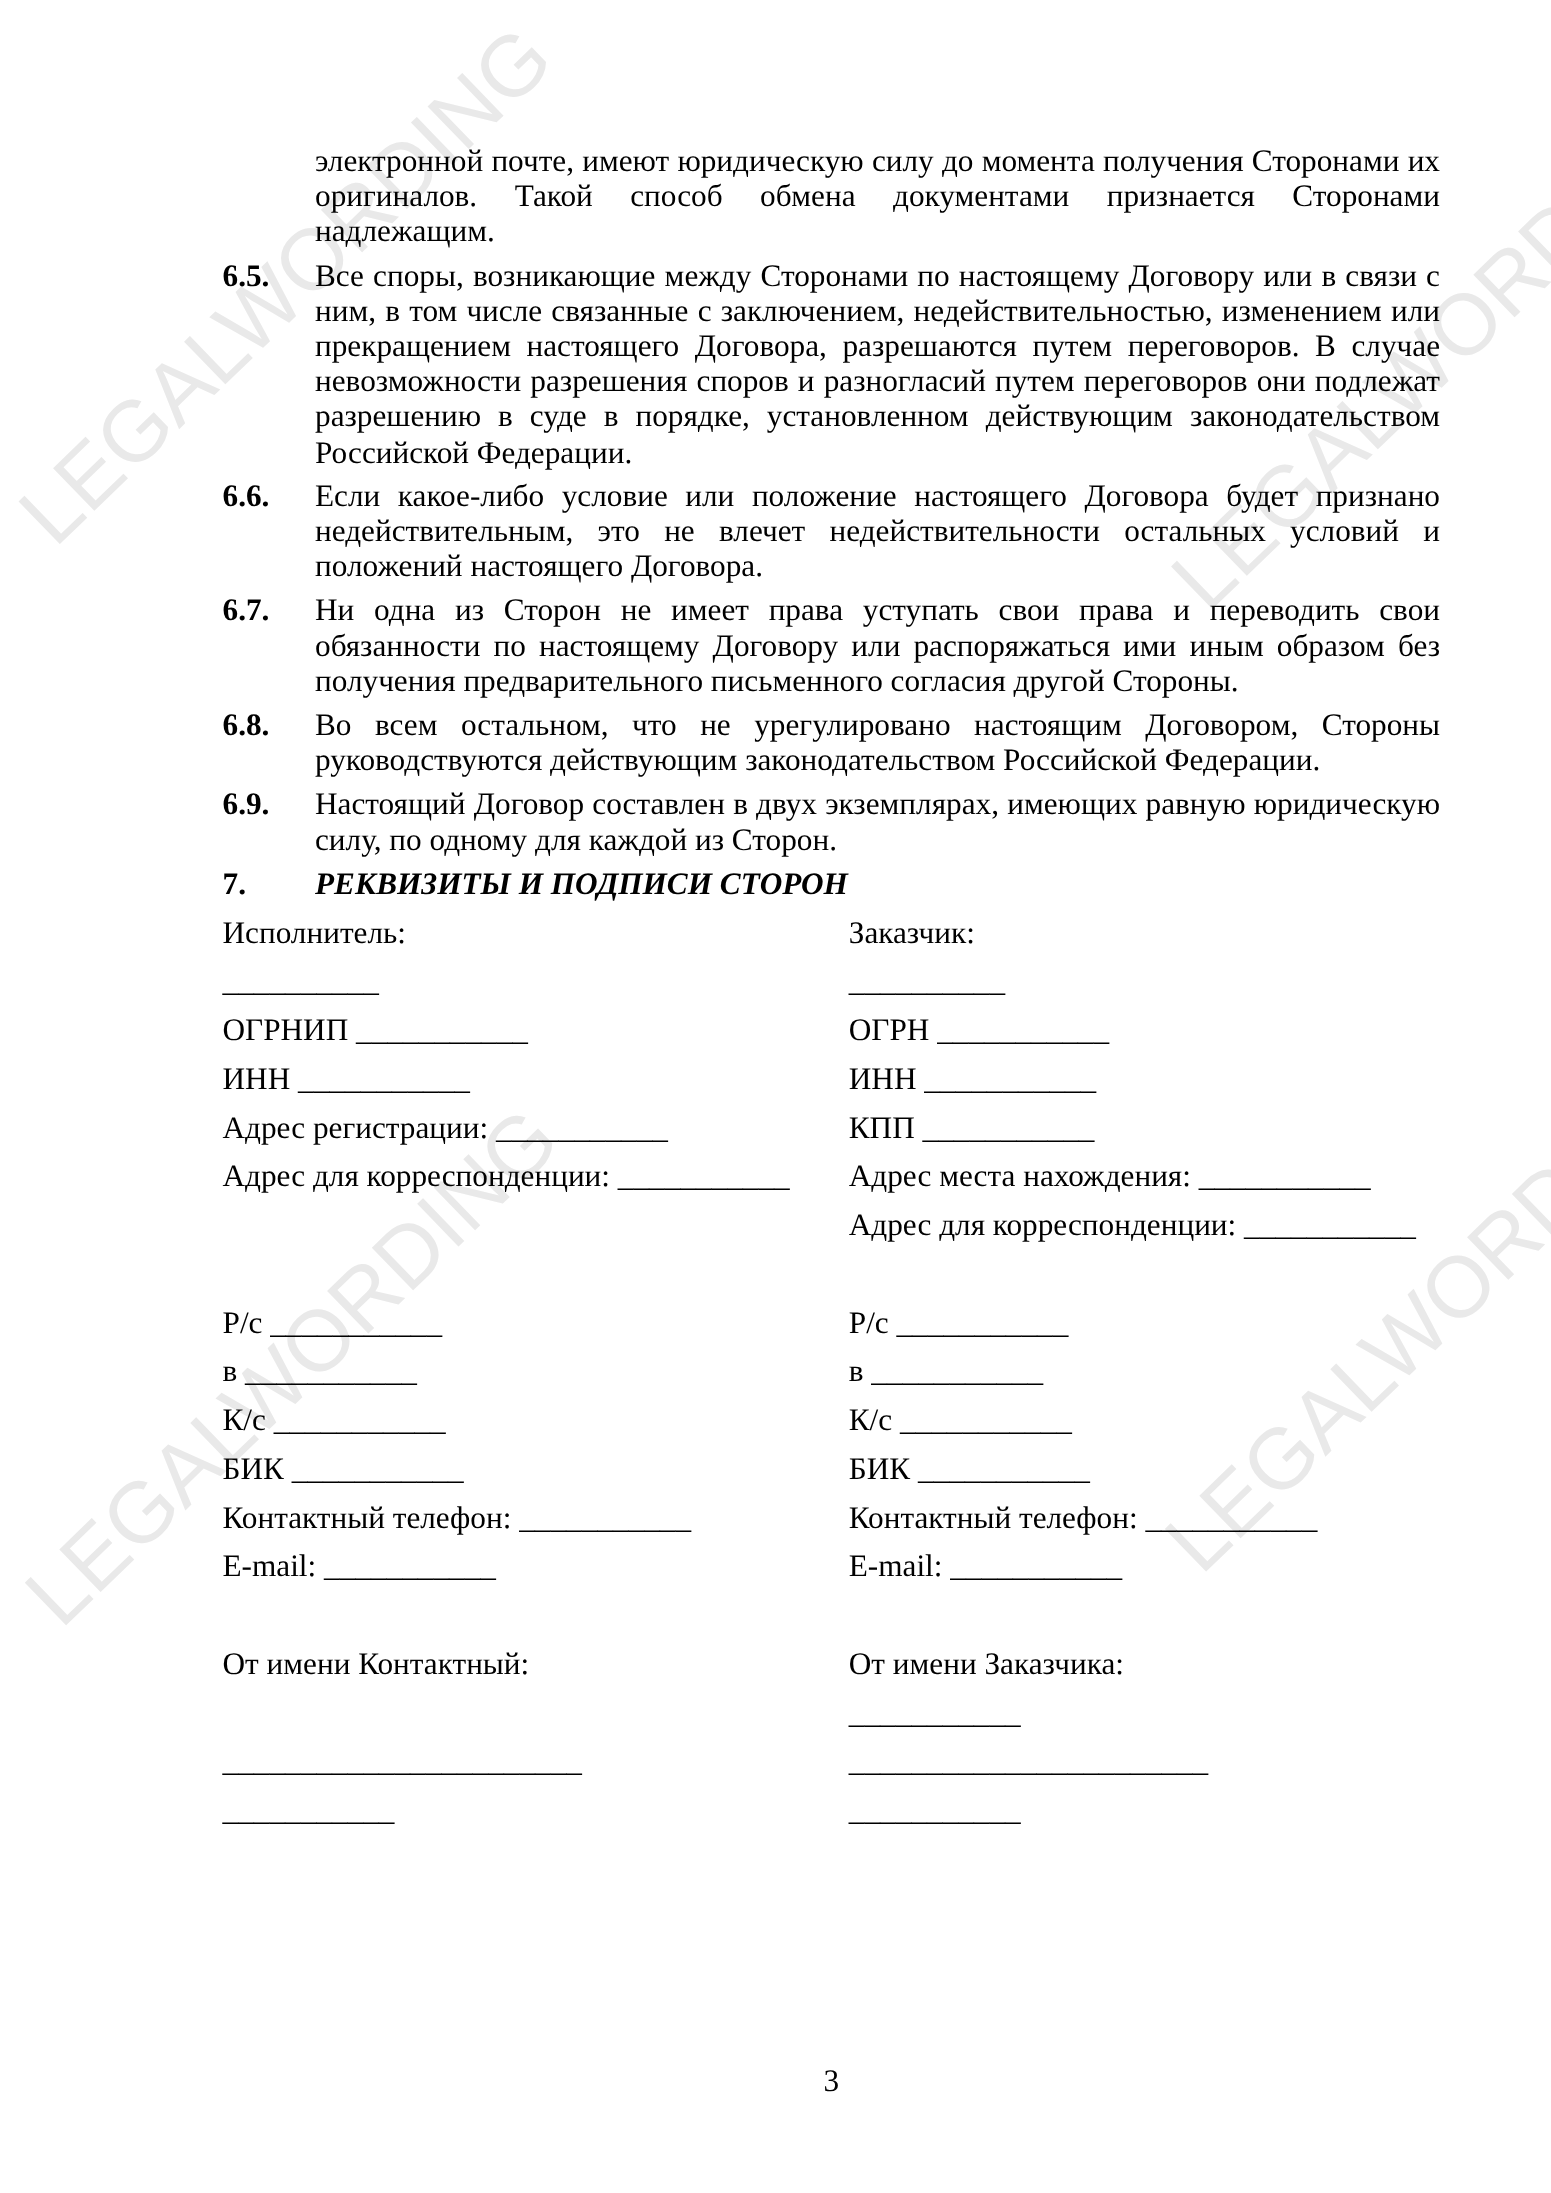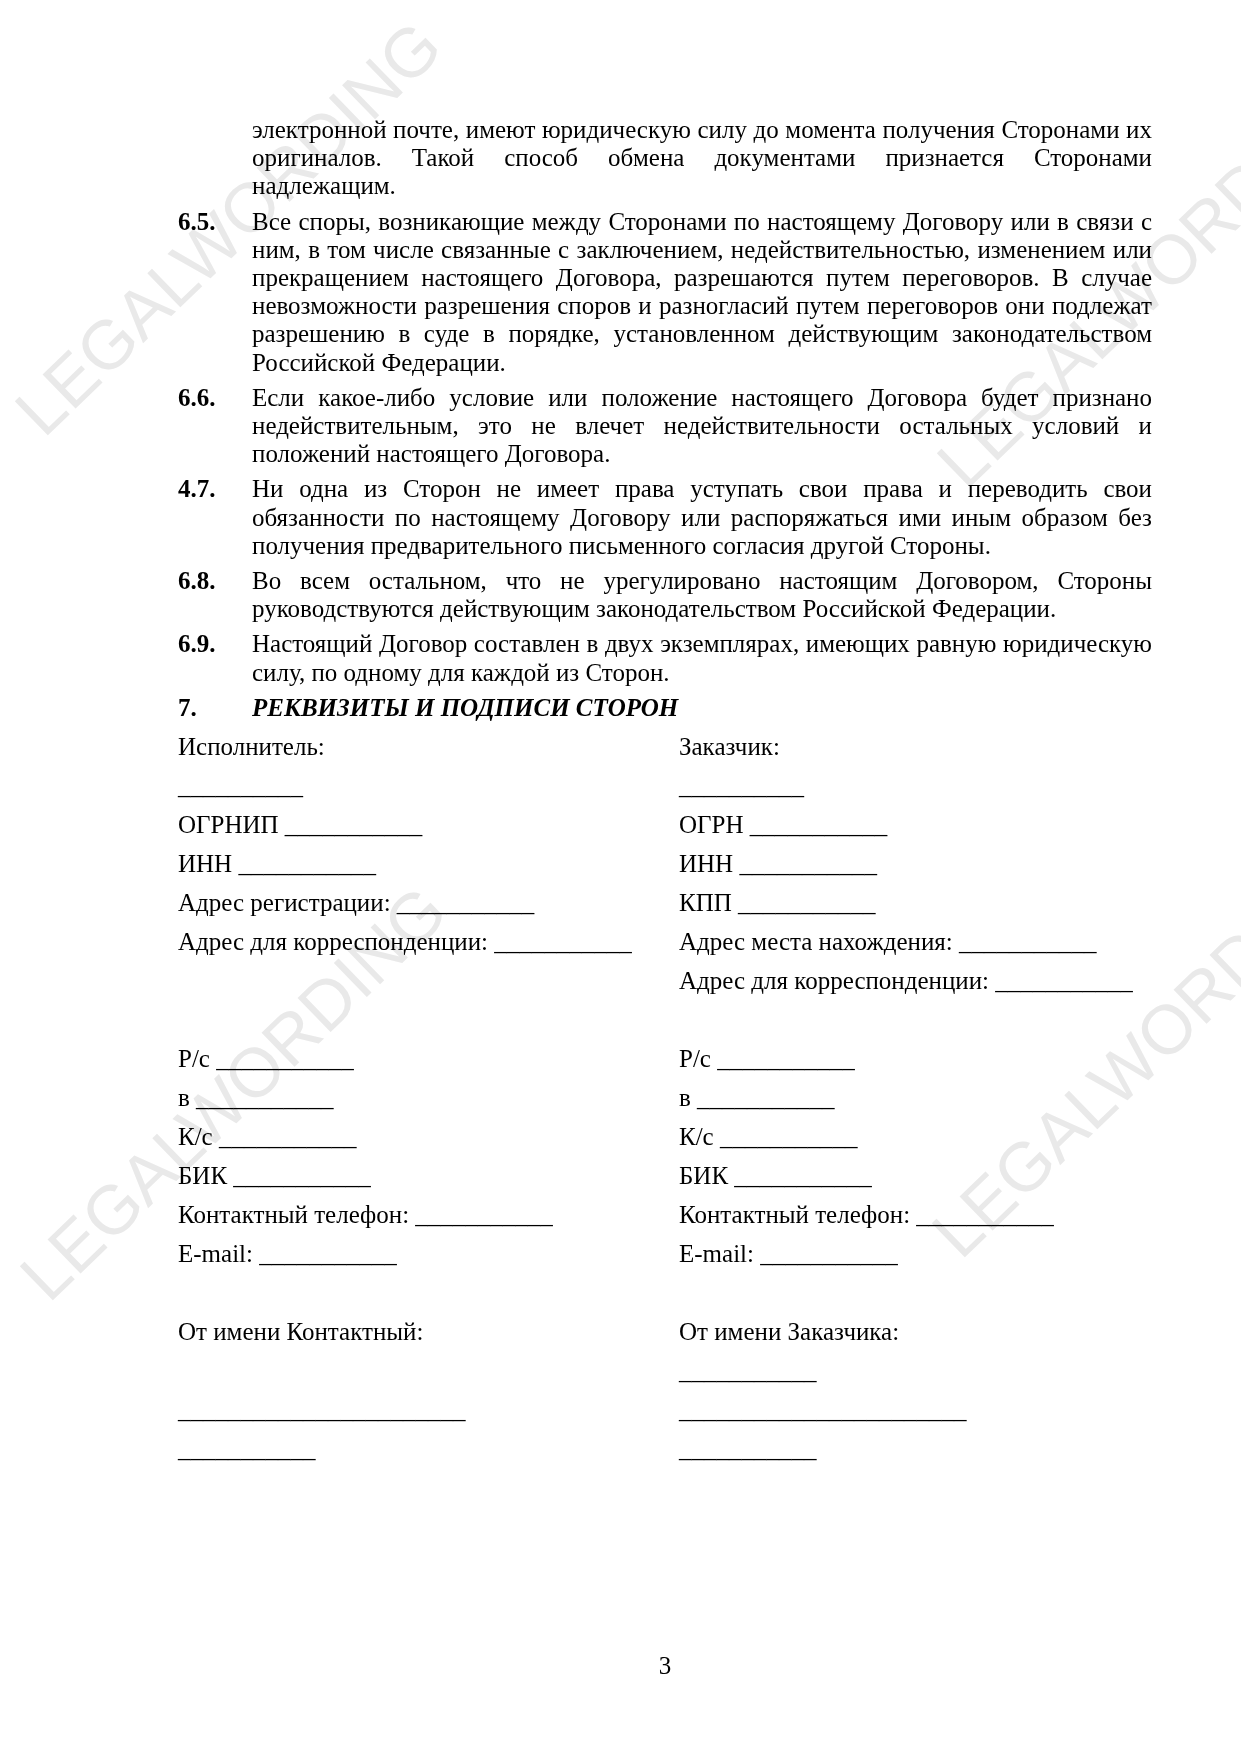--- a/index.html
+++ b/index.html
@@ -76,21 +76,21 @@
       <span class="clause-num">6.5.</span>
       <p class="para">Все споры, возникающие между Сторонами по настоящему Договору или в связи с ним, в том числе связанные с заключением, недействительностью, изменением или прекращением настоящего Договора, разрешаются путем переговоров. В случае невозможности разрешения споров и разногласий путем переговоров они подлежат разрешению в суде в порядке, установленном действующим законодательством Российской Федерации.</p>
     </div>
 
     <div class="clause">
       <span class="clause-num">6.6.</span>
       <p class="para">Если какое-либо условие или положение настоящего Договора будет признано недействительным, это не влечет недействительности остальных условий и положений настоящего Договора.</p>
     </div>
 
     <div class="clause">
-      <span class="clause-num">4.7.</span>
+      <span class="clause-num">6.7.</span>
       <p class="para">Ни одна из Сторон не имеет права уступать свои права и переводить свои обязанности по настоящему Договору или распоряжаться ими иным образом без получения предварительного письменного согласия другой Стороны.</p>
     </div>
 
     <div class="clause">
       <span class="clause-num">6.8.</span>
       <p class="para">Во всем остальном, что не урегулировано настоящим Договором, Стороны руководствуются действующим законодательством Российской Федерации.</p>
     </div>
 
     <div class="clause">
       <span class="clause-num">6.9.</span>

